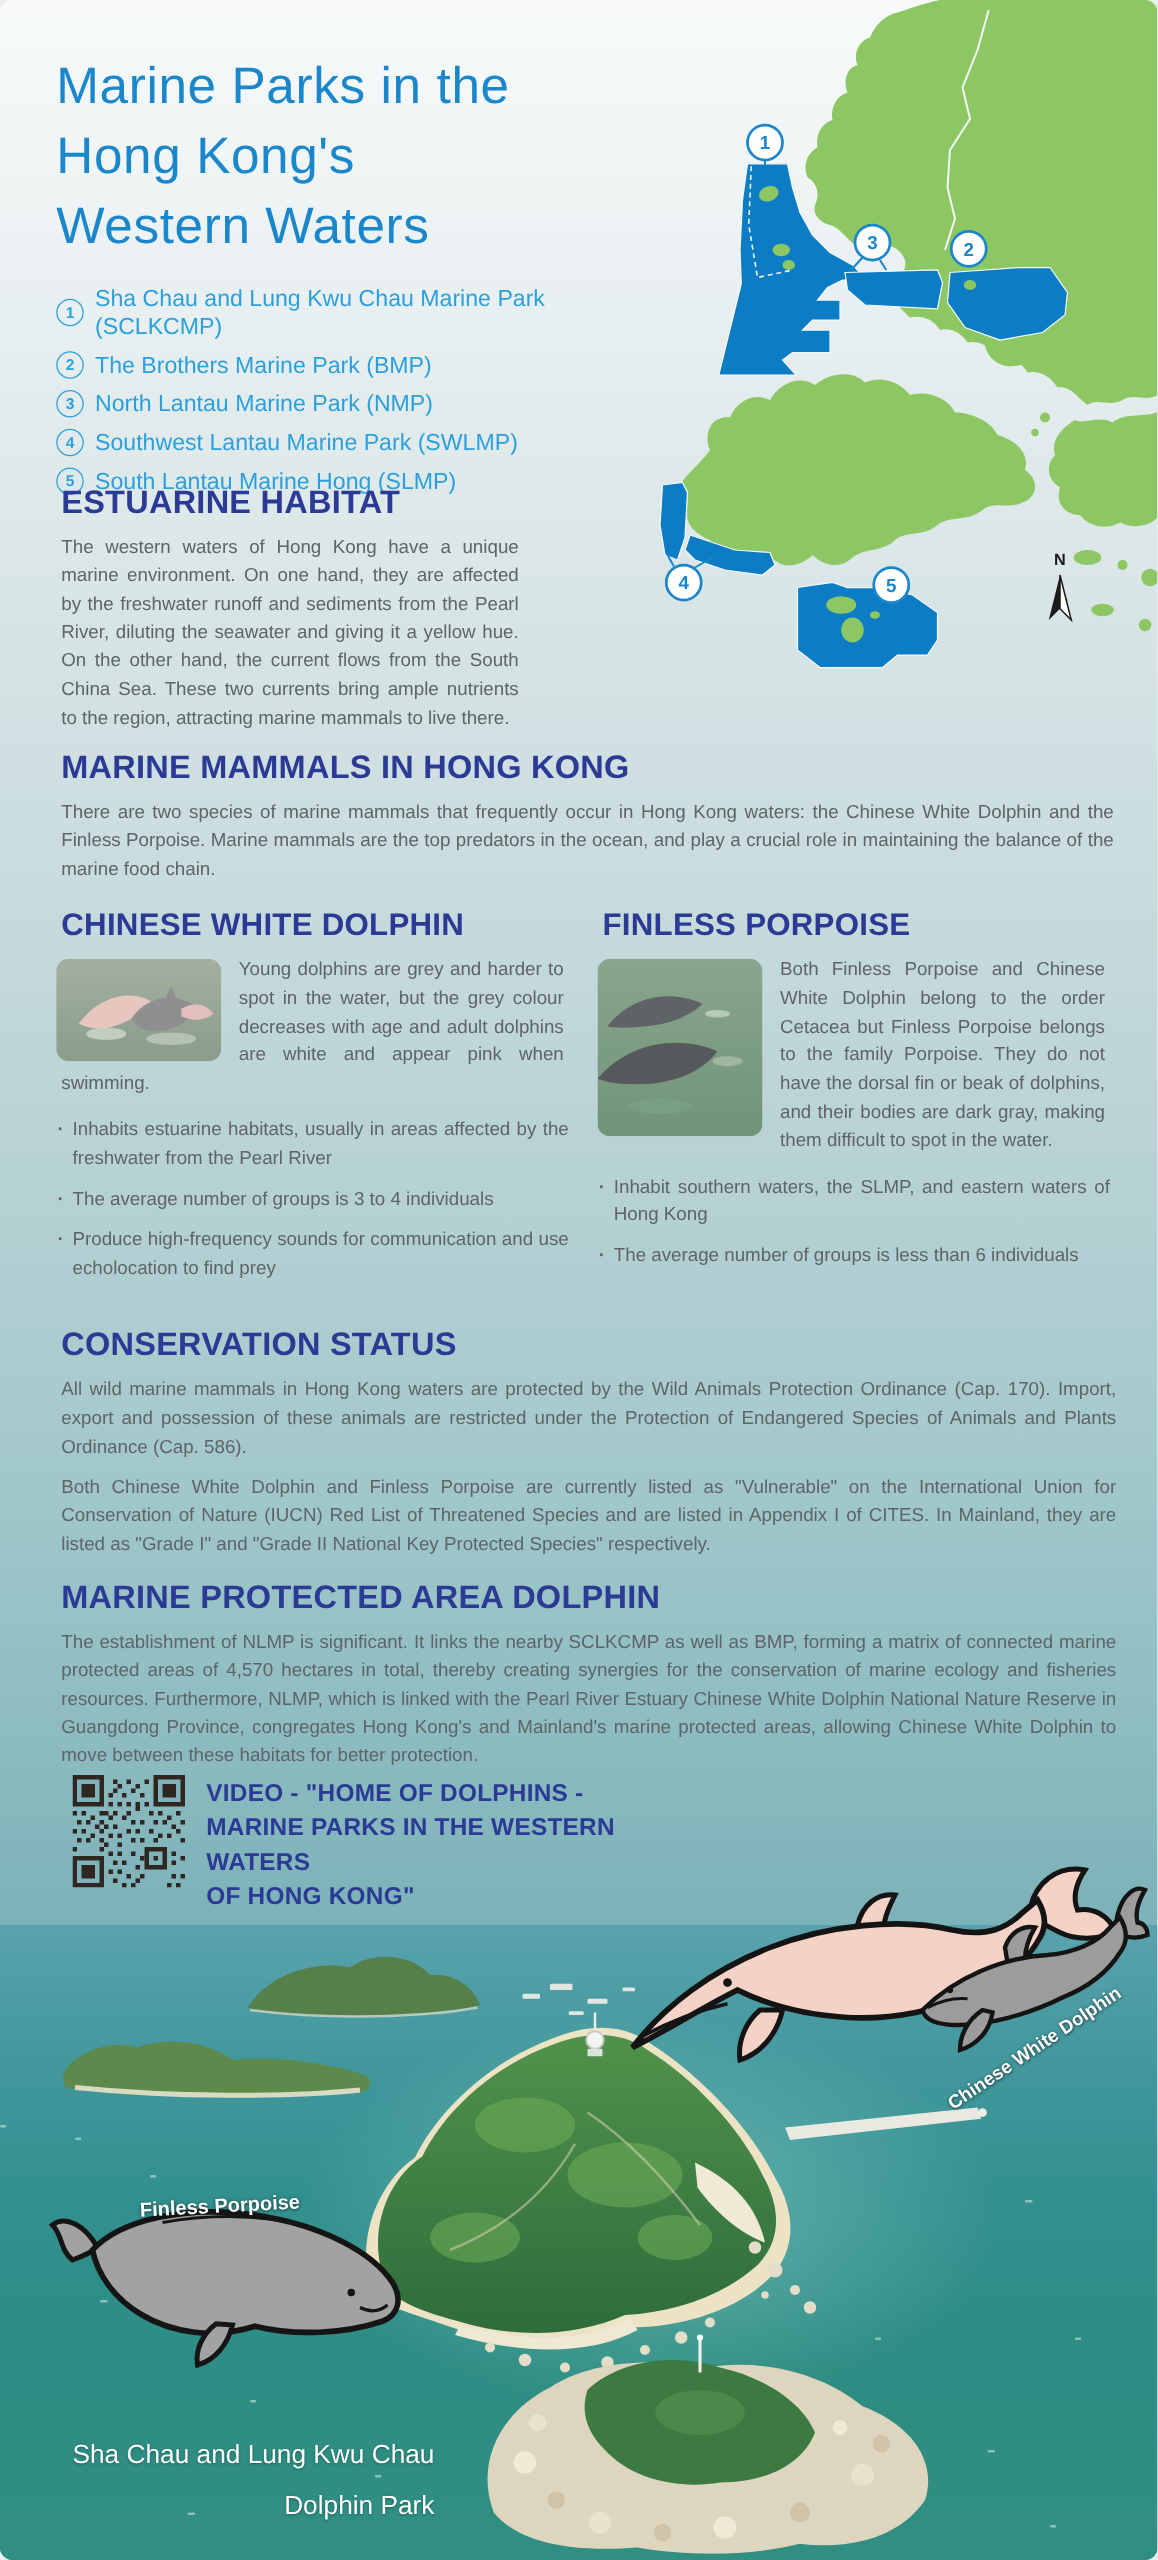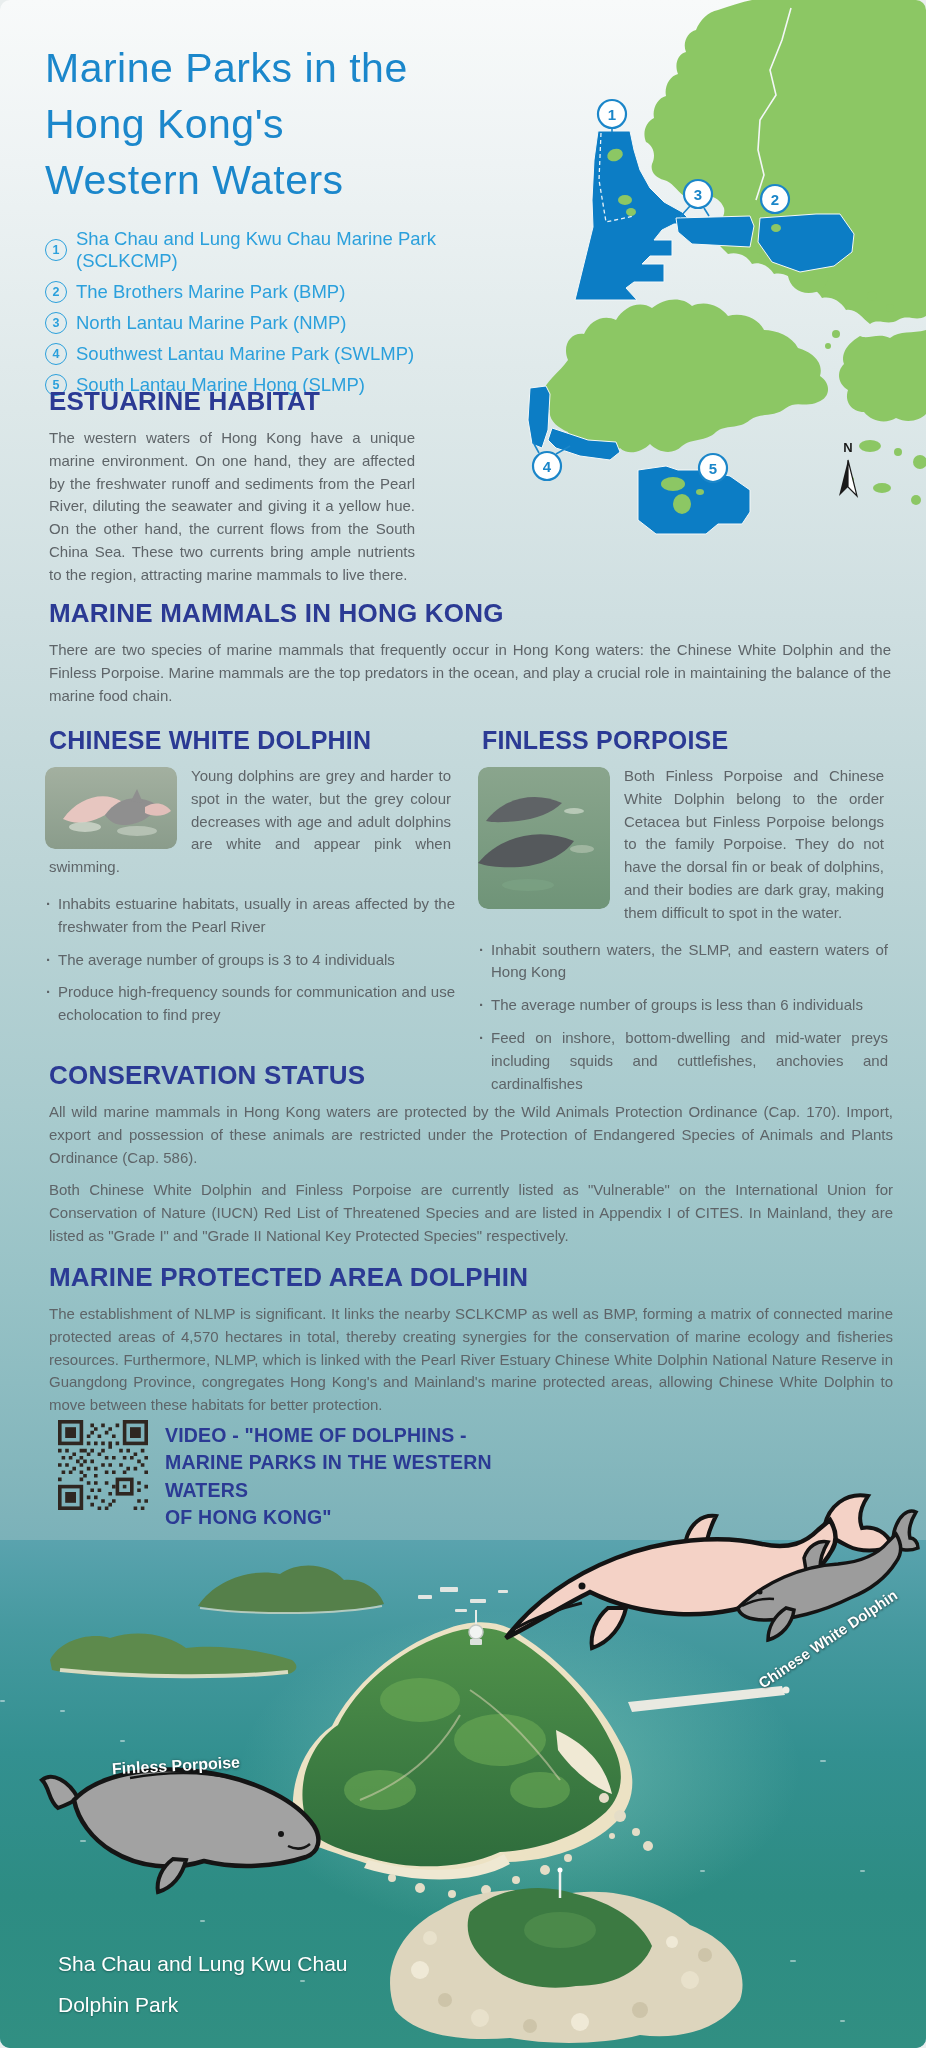--- a/index.html
+++ b/index.html
@@ -38,21 +38,21 @@
   .video-title{width:392px;color:#2b3a94;font-size:19.5px;font-weight:800;line-height:1.4;
     letter-spacing:.2px;padding-top:2px;}
   
   .scene{left:0;top:1540px;}
   .photo-label{color:#ffffff;font-weight:bold;
     text-shadow:0 1px 2px rgba(20,30,30,.55),0 0 3px rgba(20,30,30,.35);}
   .fp-label{left:112px;top:1757px;font-size:16px;transform:rotate(-3deg);}
   .cwd-label{left:760px;top:1676px;width:180px;font-size:15px;transform:rotate(-34deg);
     transform-origin:left center;}
   .caption{left:58px;top:1944px;font-size:21px;color:#ffffff;line-height:1.95;
-    text-shadow:0 1px 2px rgba(0,40,40,.45);}
+    text-shadow:0 1px 2px rgba(0,40,40,.45);text-align:right;}
 </style>
 </head>
 <body>
 
 <div class="poster">
 
   <div class="abs title">
     <div>Marine Parks in the</div>
     <div>Hong Kong's</div>
     <div>Western Waters</div>
@@ -225,21 +225,20 @@
       <path d="M8,54 C26,30 58,24 84,36 C74,46 58,52 40,54 C28,55 16,56 8,54 Z" fill="#5f6366"></path>
       <path d="M0,96 C24,68 62,60 96,74 C86,88 66,98 42,100 C26,101 10,100 0,96 Z" fill="#55595c"></path>
       <ellipse cx="96" cy="44" rx="10" ry="3" fill="#cfdacc" opacity=".7"></ellipse>
       <ellipse cx="104" cy="82" rx="12" ry="4" fill="#b9c8b6" opacity=".6"></ellipse>
       <ellipse cx="50" cy="118" rx="26" ry="6" fill="#7ba183" opacity=".8"></ellipse>
     </svg>
     <p>Both Finless Porpoise and Chinese White Dolphin belong to the order Cetacea but Finless Porpoise belongs to the family Porpoise. They do not have the dorsal fin or beak of dolphins, and their bodies are dark gray, making them difficult to spot in the water.</p>
     <ul class="blist">
       <li>Inhabit southern waters, the SLMP, and eastern waters of Hong Kong</li>
       <li>The average number of groups is less than 6 individuals</li>
-      <li>Feed on inshore, bottom-dwelling and mid-water preys including squids and cuttlefishes, anchovies and cardinalfishes</li>
     </ul>
   </div>
 
   <div class="abs sec sec-conservation">
     <h2>CONSERVATION STATUS</h2>
     <p>All wild marine mammals in Hong Kong waters are protected by the Wild Animals Protection Ordinance (Cap. 170). Import, export and possession of these animals are restricted under the Protection of Endangered Species of Animals and Plants Ordinance (Cap. 586).</p>
     <p>Both Chinese White Dolphin and Finless Porpoise are currently listed as "Vulnerable" on the International Union for Conservation of Nature (IUCN) Red List of Threatened Species and are listed in Appendix I of CITES. In Mainland, they are listed as "Grade I" and "Grade II National Key Protected Species" respectively.</p>
   </div>
 
   <div class="abs sec sec-network">

